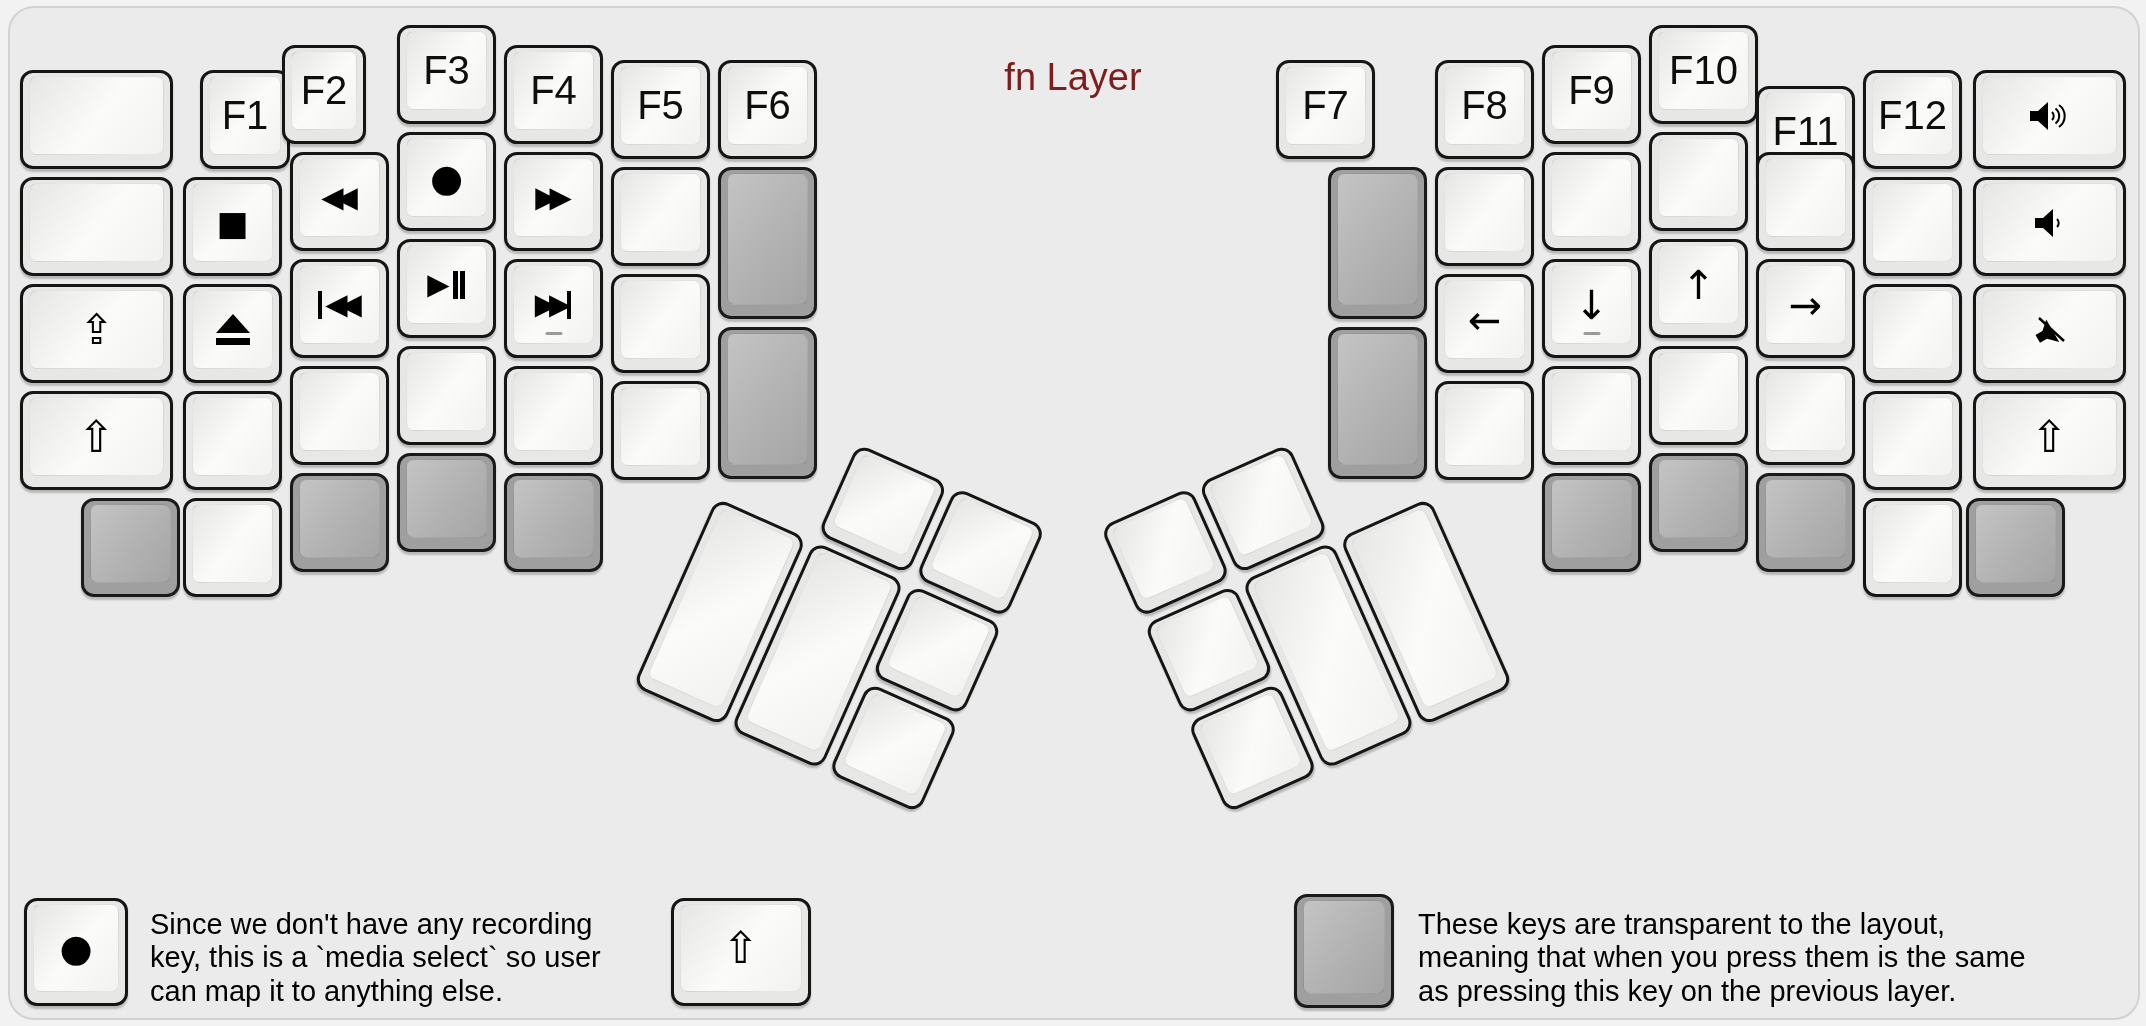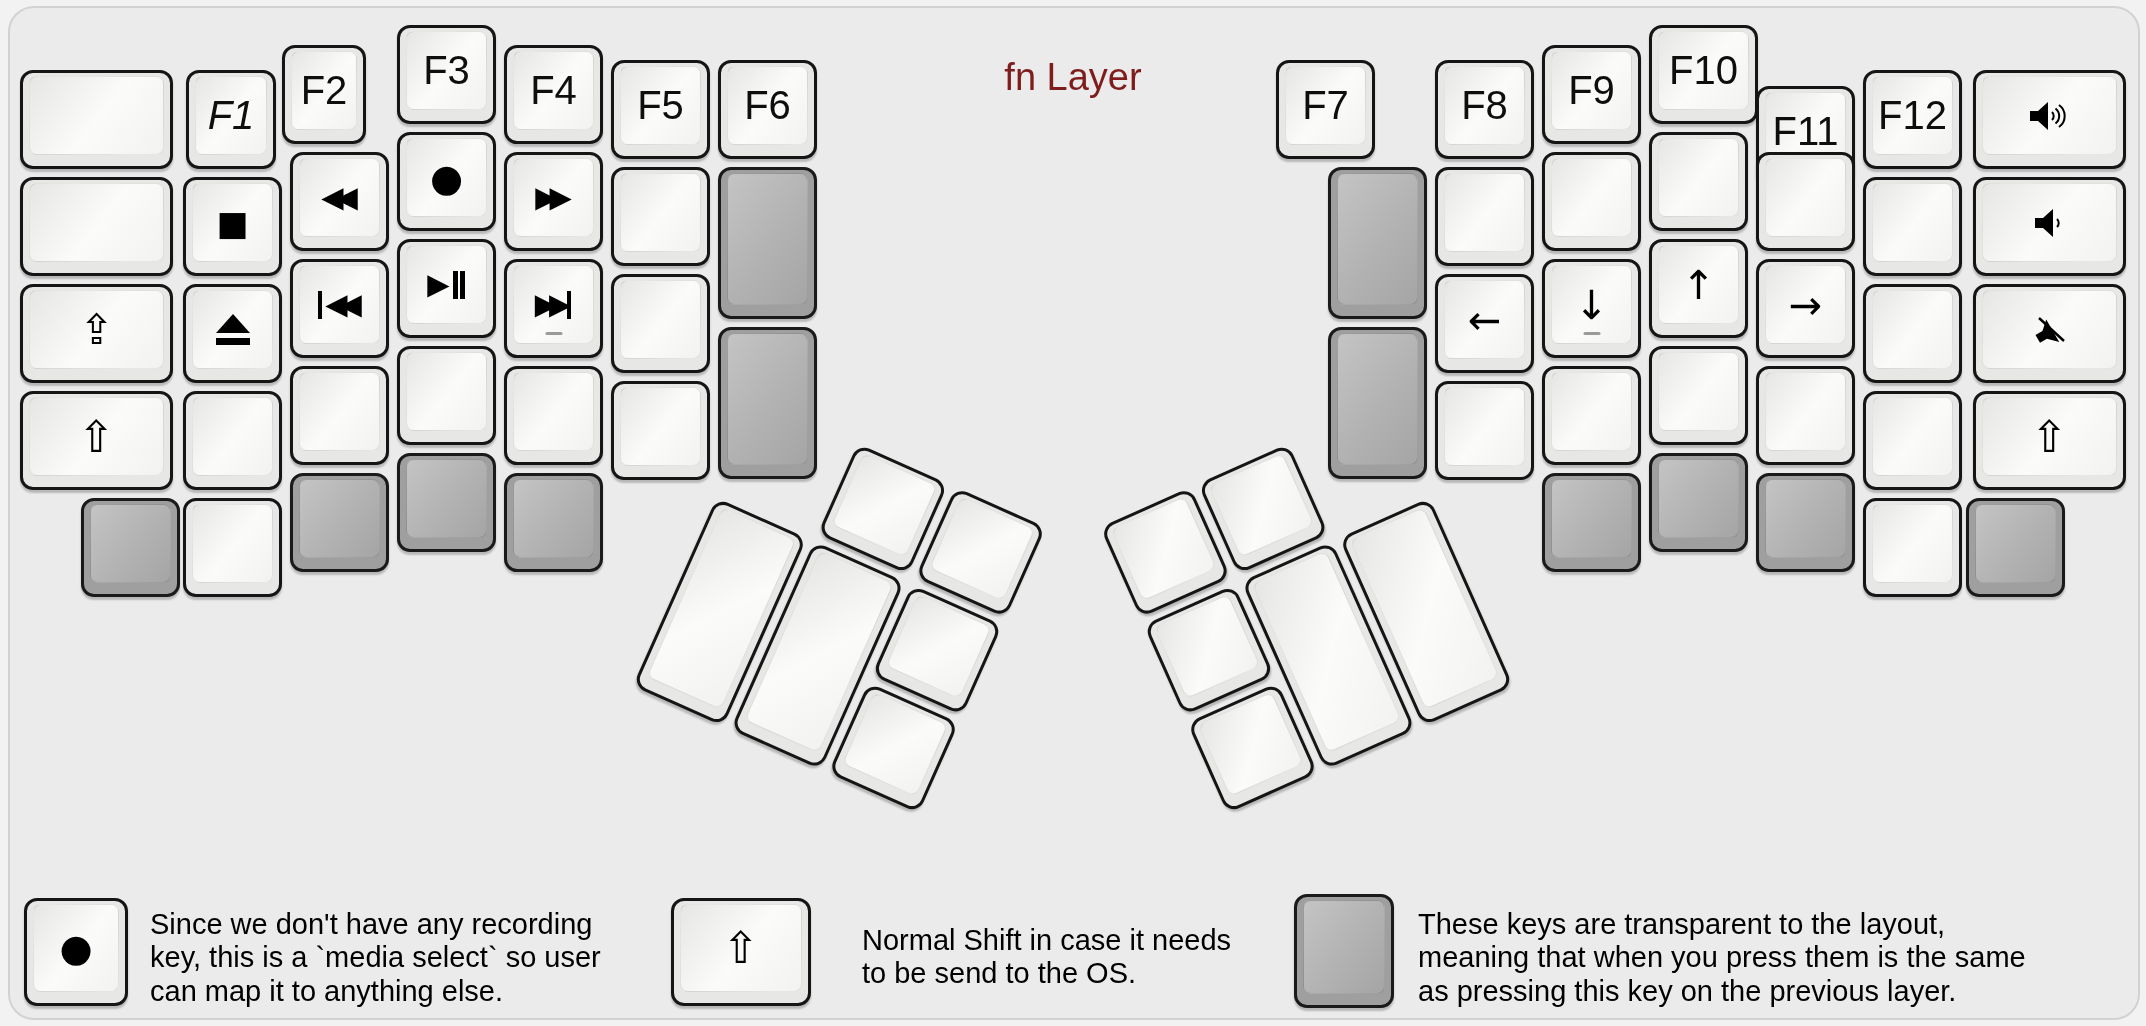--- a/index.html
+++ b/index.html
@@ -88,21 +88,21 @@
       <div class="key white" style="left: 20px; top: 284px; width: 153px; height: 99px;">
         <div class="cap">
           <span class="sym s42">⇪</span>
         </div>
       </div>
       <div class="key white" style="left: 20px; top: 391px; width: 153px; height: 99px;">
         <div class="cap">
           <span class="sym s44">⇧</span>
         </div>
       </div>
-      <div class="key white" style="left: 186px; top: 70px; width: 90px; height: 99px; font-style: italic;">
+      <div class="key white" style="left: 200px; top: 70px; width: 90px; height: 99px;">
         <div class="cap">
           <span class="klabel">F1</span>
         </div>
       </div>
       <div class="key white" style="left: 183px; top: 177px; width: 99px; height: 99px;">
         <div class="cap">
           <span class="sym s34">■</span>
         </div>
       </div>
       <div class="key white" style="left: 183px; top: 284px; width: 99px; height: 99px;">
@@ -411,18 +411,16 @@
           <span class="sym s44">⇧</span>
         </div>
       </div>
       <div class="key gray" style="left: 1294px; top: 894px; width: 100px; height: 114px;">
         <div class="cap"></div>
       </div>
     </div>
   <div class="legend-text" id="legend-text-record">Since we don't have any recording
 key, this is a `media select` so user
 can map it to anything else.</div>
-  <div class="legend-text" id="legend-text-shift">Normal Shift in case it needs
-to be send to the OS.</div>
   <div class="legend-text" id="legend-text-transparent">These keys are transparent to the layout,
 meaning that when you press them is the same
 as pressing this key on the previous layer.</div>
 </div>
 
 </body></html>

